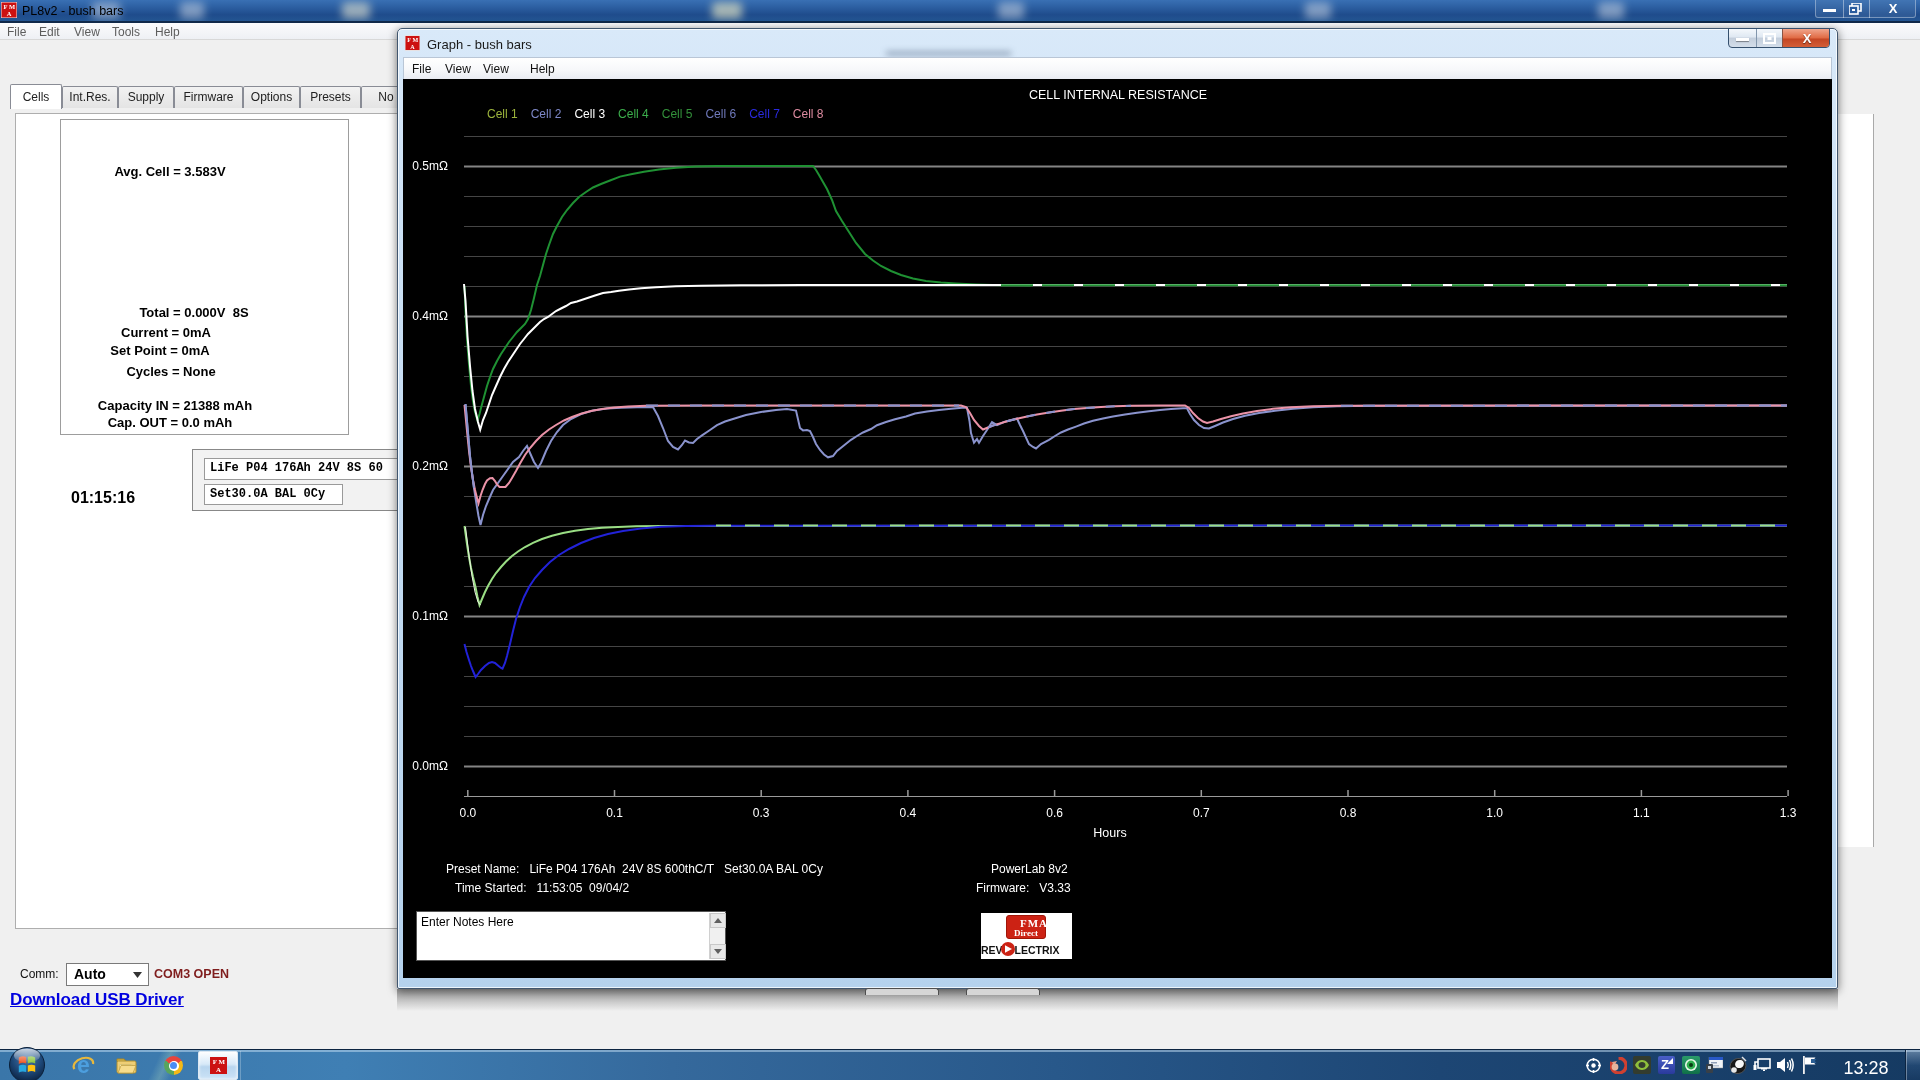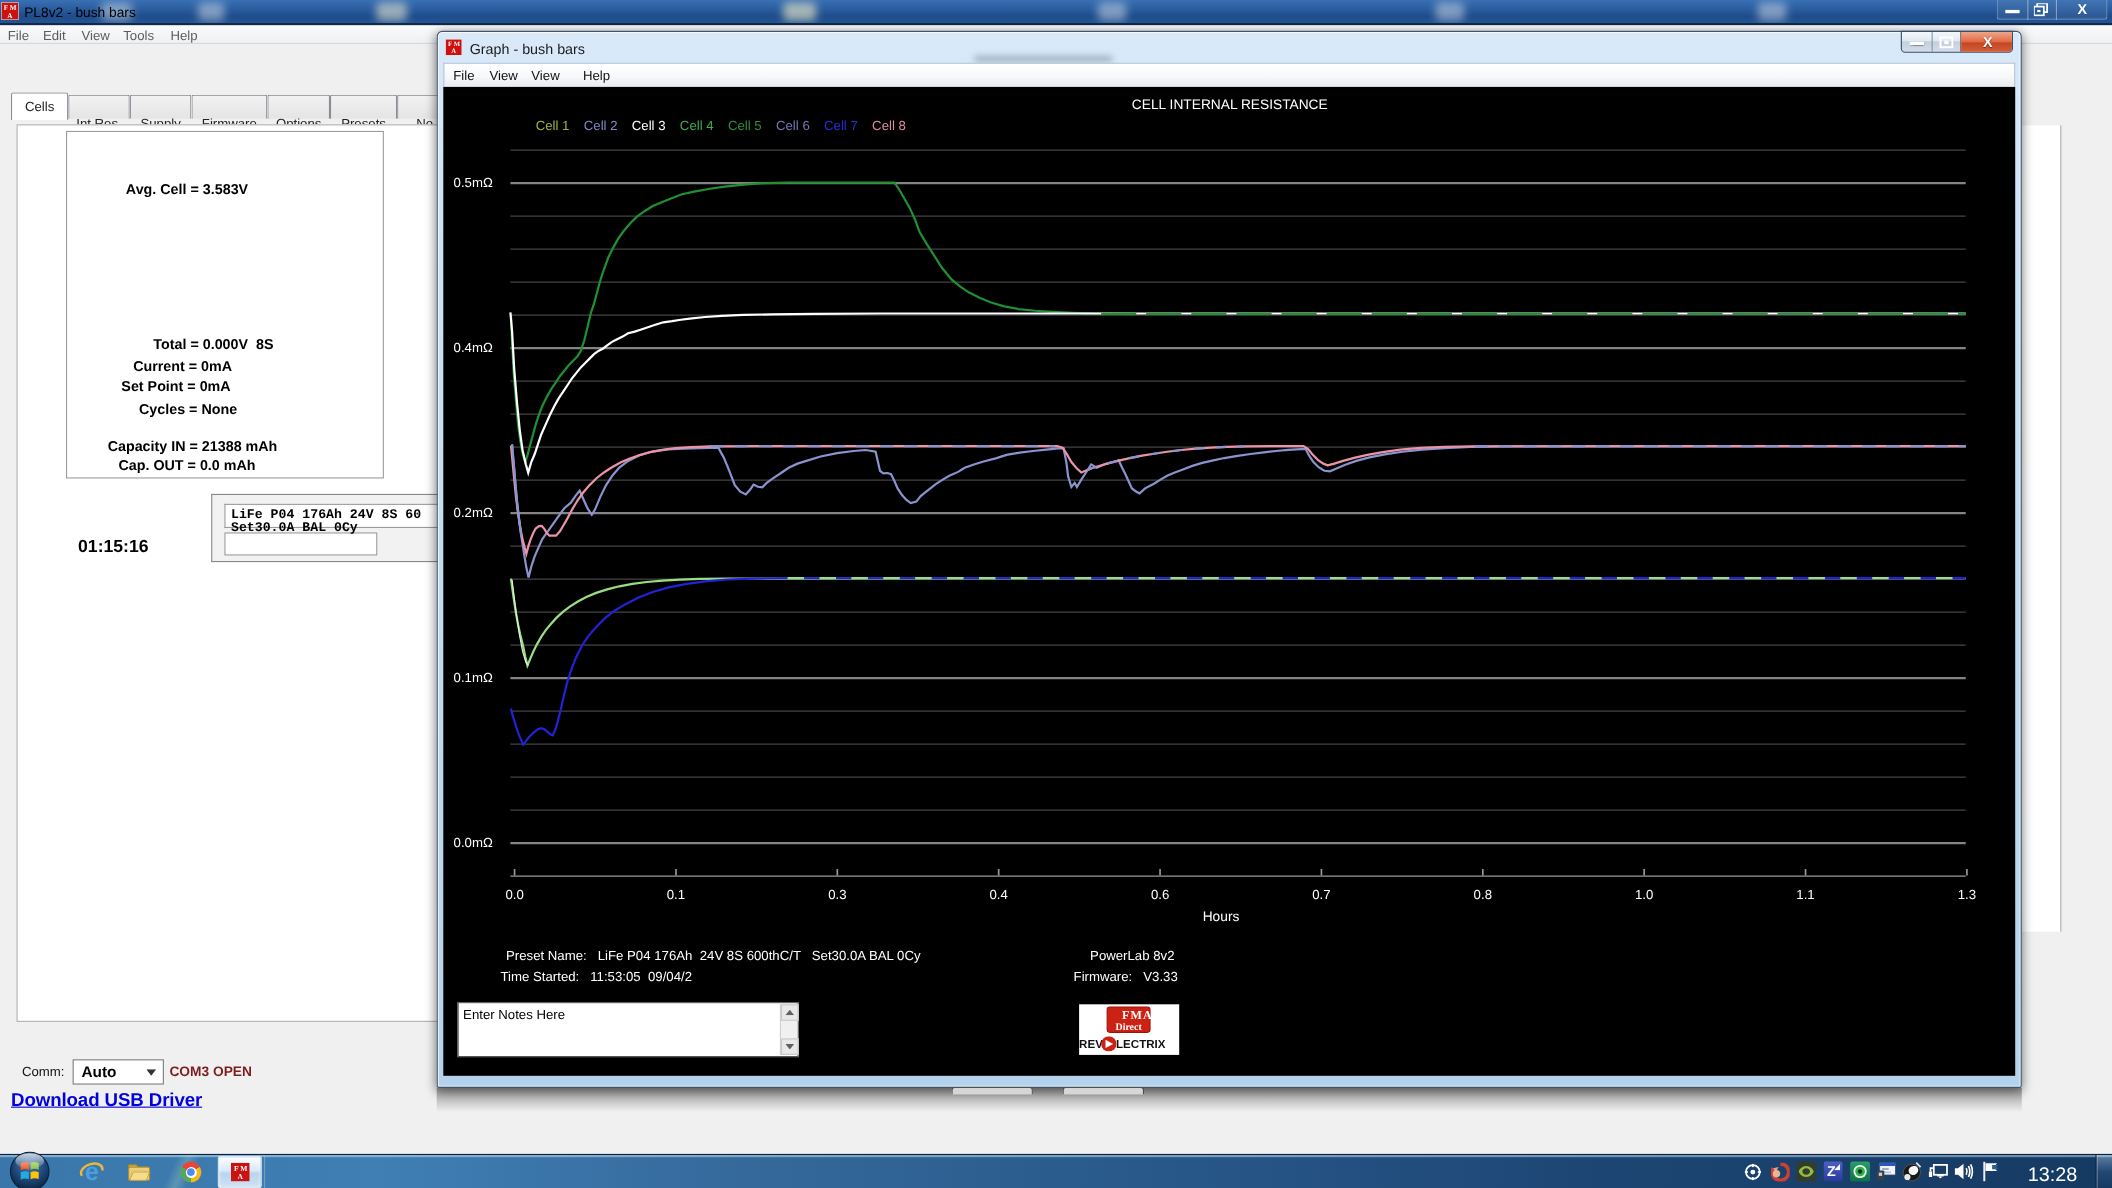--- a/index.html
+++ b/index.html
@@ -12,21 +12,21 @@
   #titlebar .blob { position:absolute; top:2px; width:28px; height:17px; border-radius:4px;
     background:rgba(235,240,245,.45); filter:blur(4px); }
   #tbsep { position:absolute; left:0; top:21px; width:1920px; height:2px; background:#10294a; }
   #menubar { position:absolute; left:0; top:23px; width:1920px; height:17px;
     background:linear-gradient(to bottom,#fbfbfc,#eef0f4); border-bottom:1px solid #d8d8d8; }
   #menubar span { position:absolute; top:2px; font-size:12px; color:#5d5d5d; }
   #content { position:absolute; left:0; top:41px; width:1920px; height:1008px; background:#f0f0f0; }
   
   .tab { position:absolute; top:86px; height:22px; border:1px solid #898c95; border-bottom:none;
     background:linear-gradient(to bottom,#f2f2f2,#e4e4e4); border-radius:2px 2px 0 0;
-    font-size:12px; color:#222; text-align:center; padding-top:18px; }
+    font-size:12px; color:#222; text-align:center; padding-top:3px; }
   .tab.active { top:84px; height:25px; background:#fff; z-index:3; padding-top:5px; }
   
   #grpleft { position:absolute; left:15px; top:113px; width:1000px; height:816px;
     background:#fff; border:1px solid #aeaeae; z-index:1; }
   .sunken { position:absolute; border:1px solid #9d9d9d; background:#fff; }
   .btxt { position:absolute; font-weight:bold; font-size:13px; color:#000; transform:translateX(-50%); white-space:nowrap; }
   .mono { font-family:"Liberation Mono", monospace; font-weight:bold; font-size:12px; }
 </style>
 </head>
 <body>
@@ -89,21 +89,21 @@
 <div class="btxt" style="left:160px;top:343px;z-index:2">Set Point = 0mA</div>
 <div class="btxt" style="left:171px;top:364px;z-index:2">Cycles = None</div>
 <div class="btxt" style="left:175px;top:398px;z-index:2">Capacity IN = 21388 mAh</div>
 <div class="btxt" style="left:170px;top:415px;z-index:2">Cap. OUT = 0.0 mAh</div>
 <div class="btxt" style="left:103px;top:489px;font-size:16px;z-index:2">01:15:16</div>
 
 <div class="abs" style="left:192px;top:449px;width:210px;height:62px;border:1px solid #888;border-right:none;background:#f2f2f2;z-index:2"></div>
 <div class="abs" style="left:204px;top:458px;width:200px;height:22px;background:#fff;border:1px solid #9a9a9a;border-right:none;z-index:2"></div>
 <div class="abs mono" style="left:210px;top:461px;z-index:2;white-space:nowrap">LiFe P04 176Ah 24V 8S 60</div>
 <div class="abs" style="left:204px;top:484px;width:139px;height:21px;background:#fff;border:1px solid #9a9a9a;z-index:2"></div>
-<div class="abs mono" style="left:210px;top:473px;z-index:2;white-space:nowrap">Set30.0A BAL 0Cy</div>
+<div class="abs mono" style="left:210px;top:487px;z-index:2;white-space:nowrap">Set30.0A BAL 0Cy</div>
 
 <div class="abs" style="left:397px;top:989px;width:1441px;height:22px;background:linear-gradient(to bottom,rgba(60,60,60,.5),rgba(60,60,60,0));z-index:11"></div>
 <div class="abs" style="left:865px;top:988px;width:74px;height:7px;border:1px solid #4e4e4e;border-bottom:none;border-radius:3px 3px 0 0;background:#d6d6d6;z-index:12"></div>
 <div class="abs" style="left:966px;top:988px;width:74px;height:7px;border:1px solid #4e4e4e;border-bottom:none;border-radius:3px 3px 0 0;background:#d6d6d6;z-index:12"></div>
 
 <div class="abs" style="left:20px;top:967px;font-size:12px;color:#111;z-index:2">Comm:</div>
 <div class="abs" style="left:66px;top:963px;width:83px;height:23px;background:#fff;border:1px solid #7a7a7a;z-index:2">
   <span class="abs" style="left:7px;top:2px;font-weight:bold;font-size:14px;color:#000">Auto</span>
   <svg class="abs" style="left:66px;top:8px" width="9" height="6" viewBox="0 0 9 6">
       <path d="M0 0 L9 0 L4.5 6 Z" fill="#333"></path>
@@ -217,21 +217,21 @@
       <text x="1640.4" y="816" font-size="12" text-anchor="middle">1.1</text>
       <text x="1787.1" y="816" font-size="12" text-anchor="middle">1.3</text>
       <text x="1109" y="836" font-size="12.5" text-anchor="middle">Hours</text>
       </g>
     </svg>
 
     <div class="abs" style="left:615px;top:9px;width:200px;text-align:center;font-size:12.5px;color:#fff">CELL INTERNAL RESISTANCE</div>
 
     <div class="abs" style="left:84px;top:28px;font-size:12px;white-space:nowrap"><span style="color:#9cb43c;margin-right:13px">Cell 1</span><span style="color:#7e88c8;margin-right:13px">Cell 2</span><span style="color:#ffffff;margin-right:13px">Cell 3</span><span style="color:#3cae4c;margin-right:13px">Cell 4</span><span style="color:#33913b;margin-right:13px">Cell 5</span><span style="color:#6f79bb;margin-right:13px">Cell 6</span><span style="color:#2a2ae0;margin-right:13px">Cell 7</span><span style="color:#dd8ba0">Cell 8</span></div>
 
-    <div class="abs" style="left:57px;top:783px;font-size:12px;color:#fff;white-space:pre">Preset Name:   <span>LiFe P04 176Ah  24V 8S 600thC/T   Set30.0A BAL 0Cy</span></div>
+    <div class="abs" style="left:43px;top:783px;font-size:12px;color:#fff;white-space:pre">Preset Name:   <span>LiFe P04 176Ah  24V 8S 600thC/T   Set30.0A BAL 0Cy</span></div>
     <div class="abs" style="left:52px;top:802px;font-size:12px;color:#fff;white-space:pre">Time Started:   <span>11:53:05  09/04/2</span></div>
     <div class="abs" style="left:588px;top:783px;font-size:12px;color:#fff">PowerLab 8v2</div>
     <div class="abs" style="left:573px;top:802px;font-size:12px;color:#fff">Firmware:&nbsp;&nbsp;&nbsp;V3.33</div>
 
     <div class="abs" style="left:13px;top:832px;width:310px;height:50px;background:#fff;border:1px solid #555">
       <span class="abs" style="left:4px;top:3px;font-size:12px;color:#000">Enter Notes Here</span>
       <div class="abs" style="left:292px;top:1px;width:16px;height:46px;background:#f0f0f0;border-left:1px solid #d0d0d0">
         <div class="abs" style="left:0;top:0;width:16px;height:15px;background:#e8e8e8;border:1px solid #c8c8c8"></div>
         <svg class="abs" style="left:4px;top:5px" width="8" height="5" viewBox="0 0 8 5">
             <path d="M4 0 L8 5 L0 5 Z" fill="#606060"></path>

